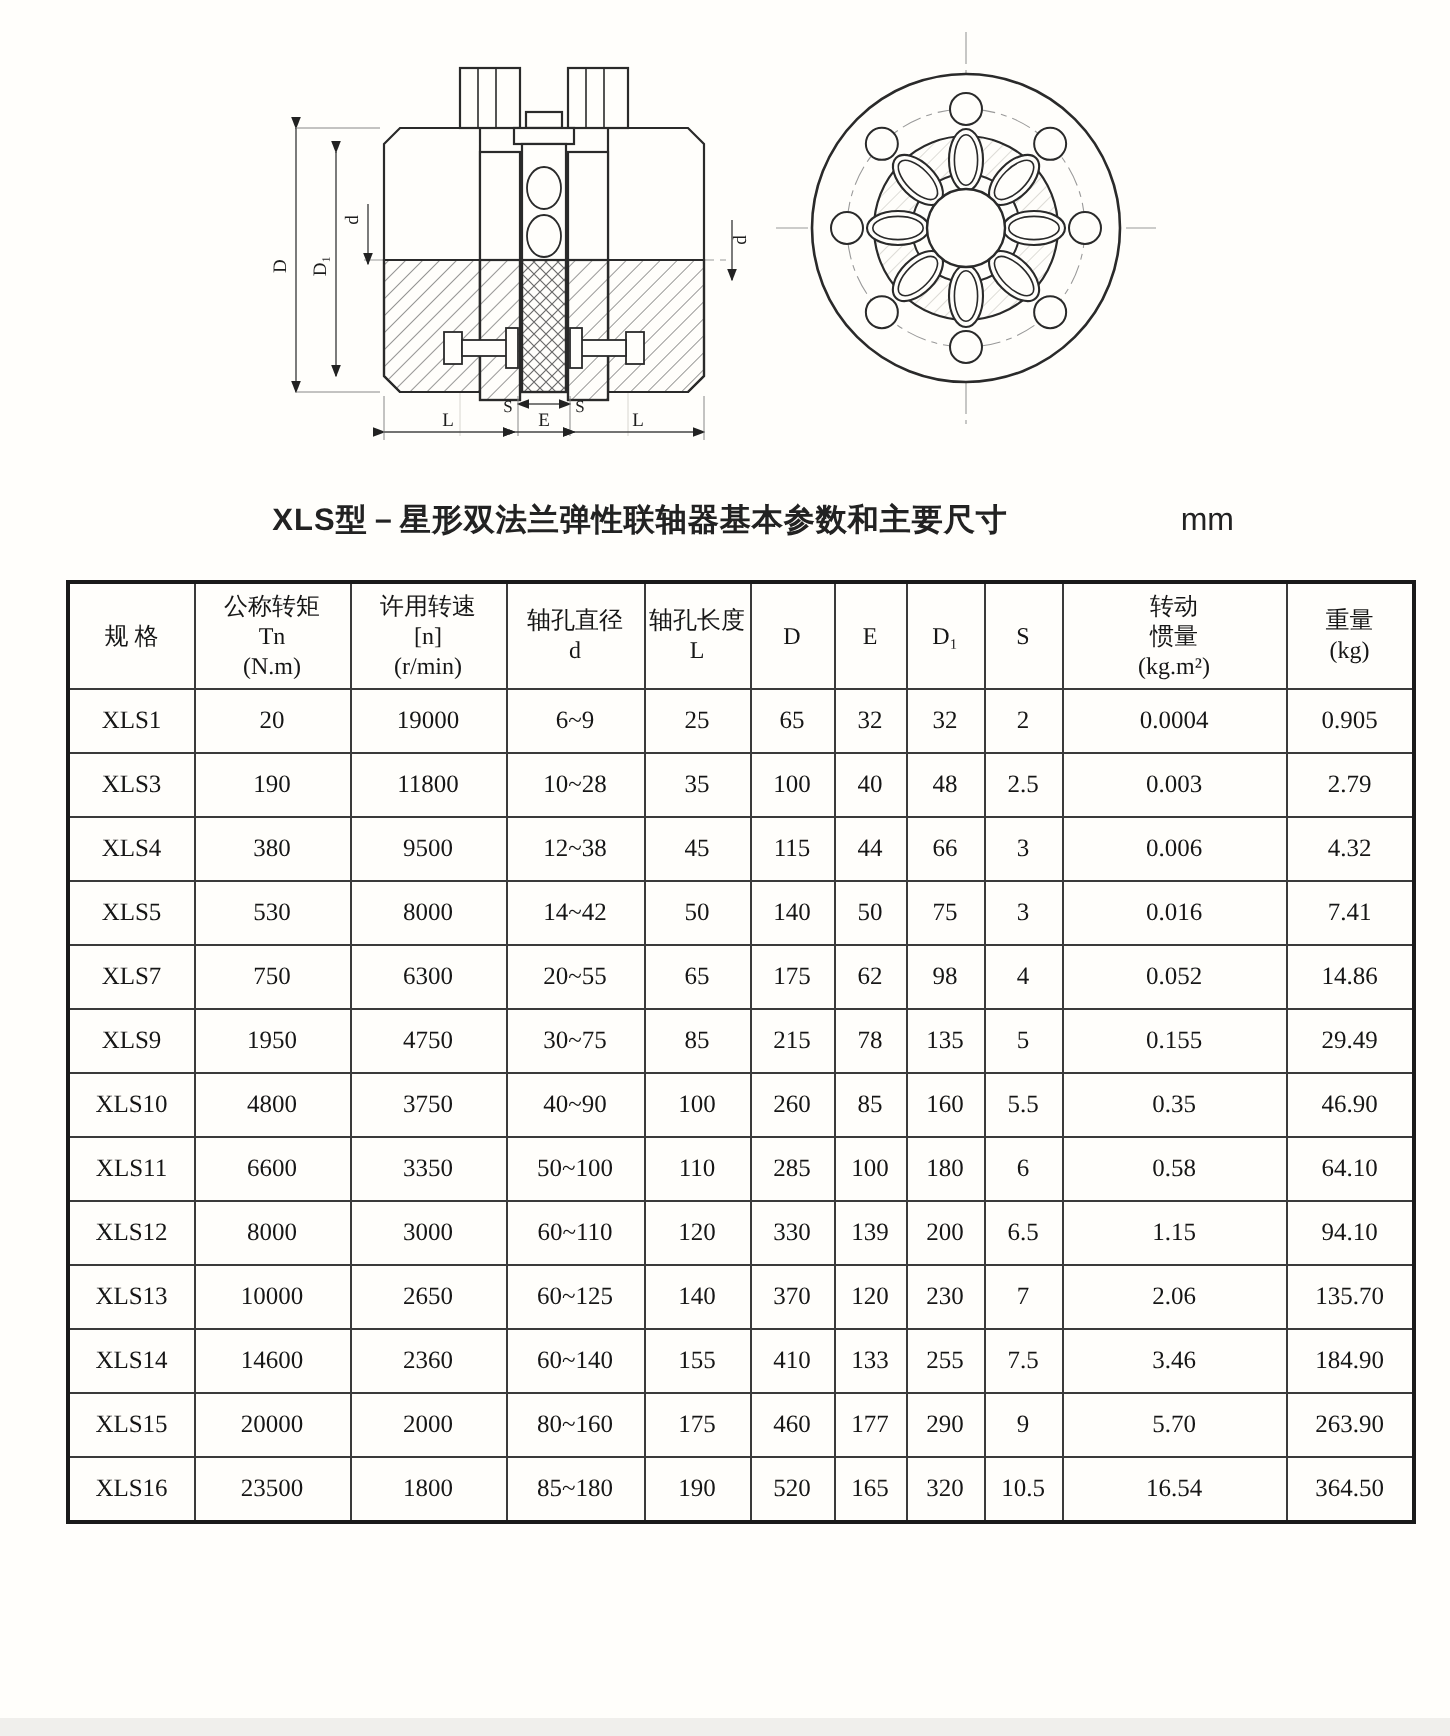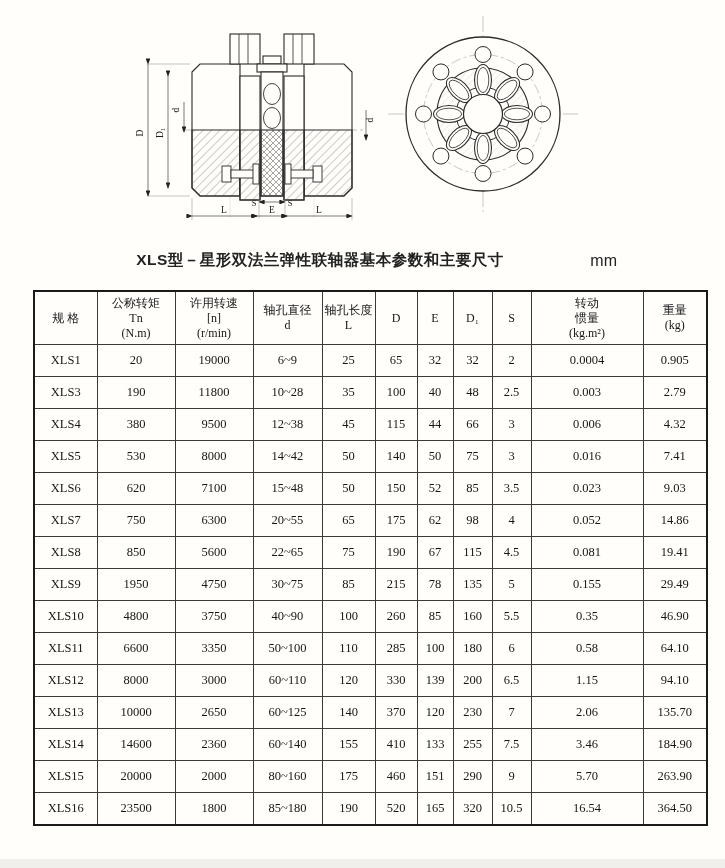--- a/index.html
+++ b/index.html
@@ -310,59 +310,33 @@
           <td>14~42</td>
           <td>50</td>
           <td>140</td>
           <td>50</td>
           <td>75</td>
           <td>3</td>
           <td>0.016</td>
           <td>7.41</td>
         </tr>
         <tr>
-          <td>XLS6</td>
-          <td>620</td>
-          <td>7100</td>
-          <td>15~48</td>
-          <td>50</td>
-          <td>150</td>
-          <td>52</td>
-          <td>85</td>
-          <td>3.5</td>
-          <td>0.023</td>
-          <td>9.03</td>
-        </tr>
-        <tr>
           <td>XLS7</td>
           <td>750</td>
           <td>6300</td>
           <td>20~55</td>
           <td>65</td>
           <td>175</td>
           <td>62</td>
           <td>98</td>
           <td>4</td>
           <td>0.052</td>
           <td>14.86</td>
         </tr>
         <tr>
-          <td>XLS8</td>
-          <td>850</td>
-          <td>5600</td>
-          <td>22~65</td>
-          <td>75</td>
-          <td>190</td>
-          <td>67</td>
-          <td>115</td>
-          <td>4.5</td>
-          <td>0.081</td>
-          <td>19.41</td>
-        </tr>
-        <tr>
           <td>XLS9</td>
           <td>1950</td>
           <td>4750</td>
           <td>30~75</td>
           <td>85</td>
           <td>215</td>
           <td>78</td>
           <td>135</td>
           <td>5</td>
           <td>0.155</td>
@@ -433,21 +407,21 @@
           <td>3.46</td>
           <td>184.90</td>
         </tr>
         <tr>
           <td>XLS15</td>
           <td>20000</td>
           <td>2000</td>
           <td>80~160</td>
           <td>175</td>
           <td>460</td>
-          <td>151</td>
+          <td>177</td>
           <td>290</td>
           <td>9</td>
           <td>5.70</td>
           <td>263.90</td>
         </tr>
         <tr>
           <td>XLS16</td>
           <td>23500</td>
           <td>1800</td>
           <td>85~180</td>

